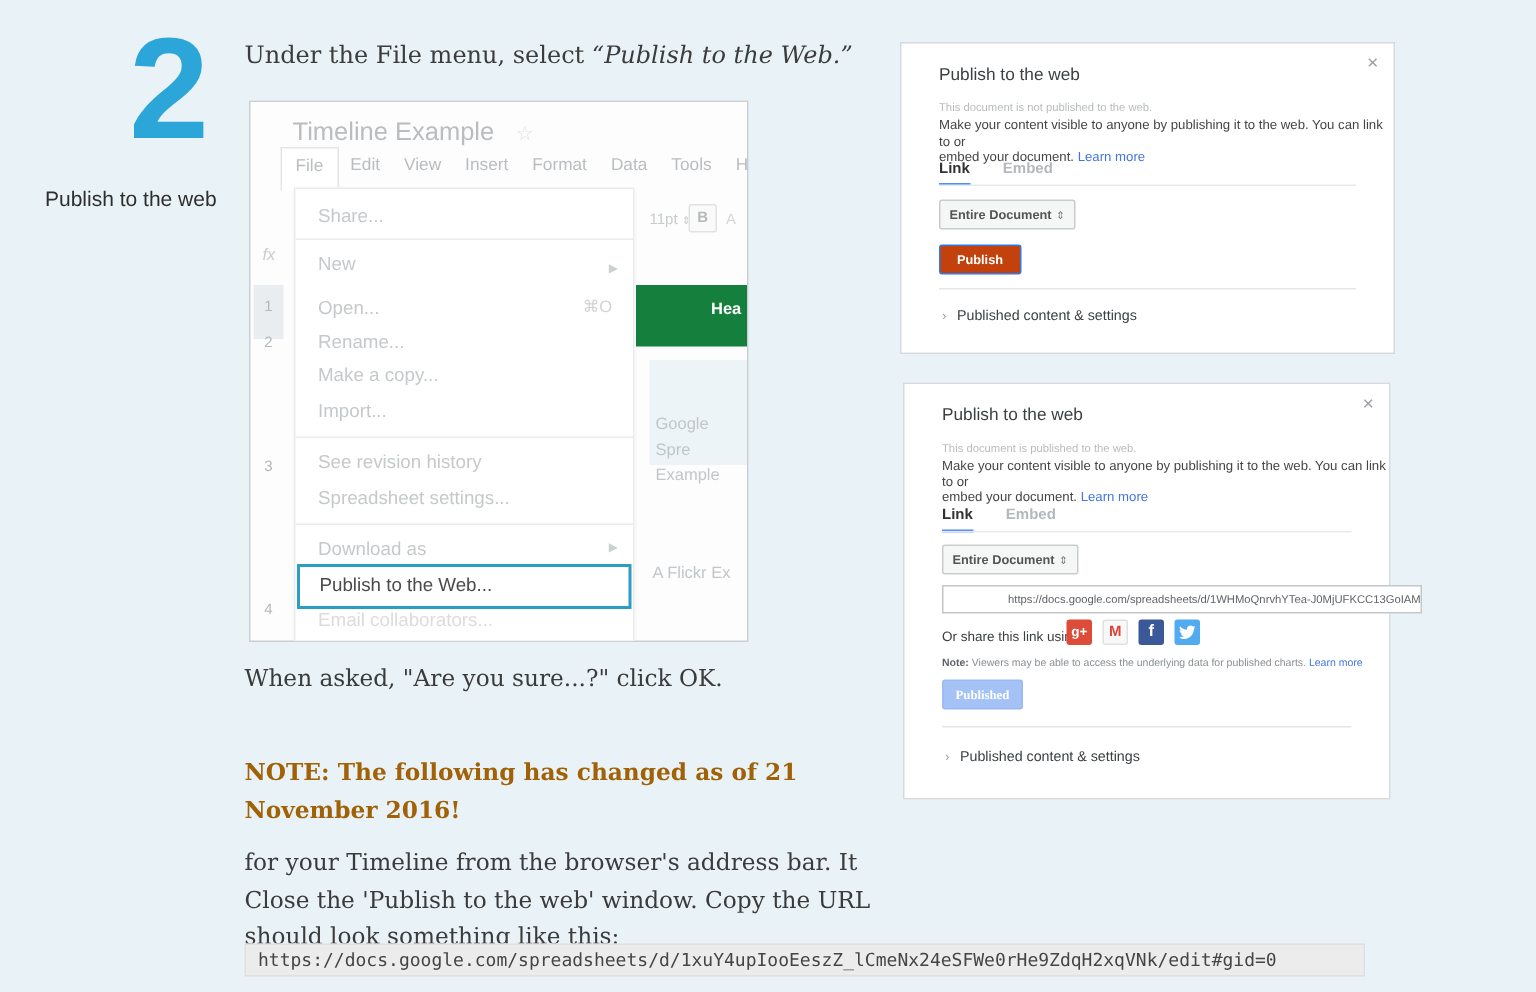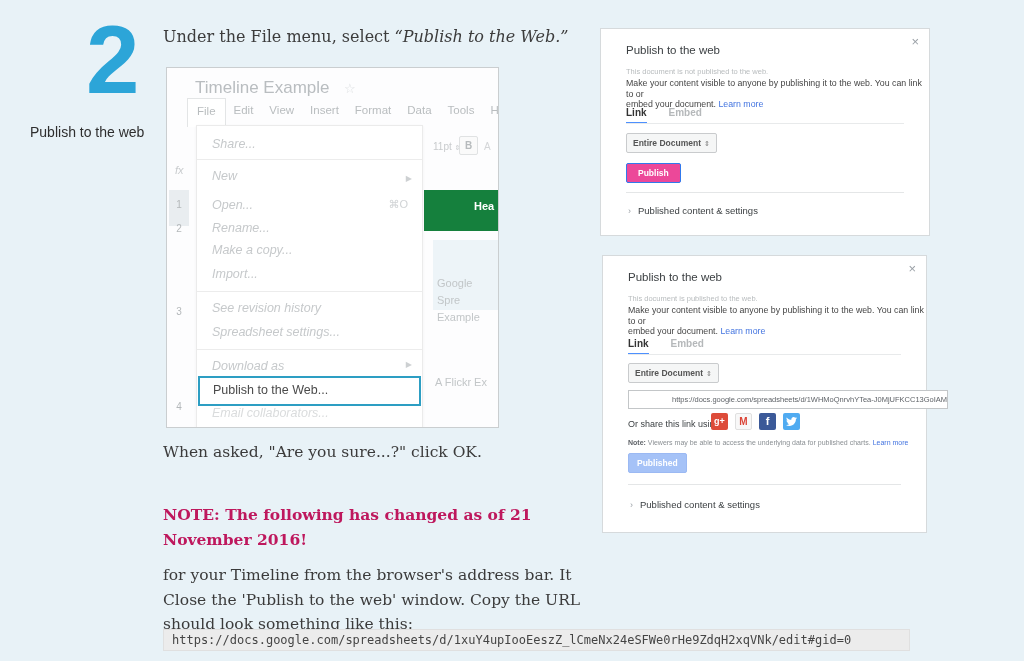--- a/index.html
+++ b/index.html
@@ -36,21 +36,21 @@
   .row1-bg{left:2px;top:122px;width:20px;height:36px;background:#e9edf0;}
   .cell-header{left:257px;top:122px;width:74px;height:41px;background:#15803d;}
   .cell-header span{position:absolute;left:50px;top:10px;color:#fff;font-weight:bold;font-size:11px;white-space:nowrap;}
   .band{left:266px;top:172px;width:65px;height:70px;background:#edf4f8;}
   .cell-a2{left:270px;top:207px;font-size:11px;line-height:17px;color:#c2c6c8;}
   .cell-a3{left:268px;top:308px;font-size:11px;color:#c2c6c8;white-space:nowrap;}
 
   
   .menu-panel{left:29px;top:57px;width:225px;height:302px;background:#fff;border:1px solid #ebebeb;
               box-shadow:0 1px 3px rgba(0,0,0,0.05);}
-  .mi{position:absolute;left:15px;font-size:12.5px;color:#c6c9cb;white-space:nowrap;font-style:italic;}
+  .mi{position:absolute;left:15px;font-size:12.5px;color:#c6c9cb;white-space:nowrap;}
   .mi-dim{color:#dadcdd;}
   .msep{position:absolute;left:0;width:100%;height:1px;background:#ececec;}
   .mshort{position:absolute;right:14px;font-size:11px;color:#d0d3d5;}
   .marrow{position:absolute;right:10px;font-size:8px;color:#cdd0d2;}
   .sel-box{position:absolute;left:1px;top:250px;width:219px;height:26px;border:2px solid #2d9ec3;background:#fff;}
   .sel-box span{position:absolute;left:13px;top:5px;font-size:12.5px;color:#4a4a4a;white-space:nowrap;}
 
   
   .dialog{position:absolute;background:#fff;border:1px solid #d6dadc;font-family:"Liberation Sans",sans-serif;color:#3c4043;}
   .d-close{position:absolute;right:10px;top:5px;font-size:13px;color:#9aa0a6;cursor:default;}
@@ -58,42 +58,42 @@
   .d-status{position:absolute;left:25px;top:38px;font-size:7.5px;color:#b8bcbe;}
   .d-body{position:absolute;left:25px;top:49px;font-size:8.8px;line-height:10.5px;color:#454545;}
   .d-link{color:#4374e0;}
   .d-tabs{position:absolute;left:25px;font-size:10px;font-weight:bold;}
   .tab-active{color:#333;border-bottom:2px solid #4d90fe;padding-bottom:4px;}
   .tab-idle{color:#b5b8ba;margin-left:22px;}
   .d-tabline{position:absolute;left:25px;right:25px;height:1px;background:#e8eaeb;}
   .d-scope{position:absolute;left:25px;padding:4px 6px;border:1px solid #c9cbcd;background:#f5f6f6;border-radius:2px;
            font-size:8.5px;font-weight:bold;color:#555;}
   .d-scope .stp{font-weight:normal;font-size:7px;color:#777;margin-left:3px;}
-  .d-publish{position:absolute;left:25px;padding:4px 11px;background:#ec4899;border:1px solid #3079ed;border-radius:2px;
+  .d-publish{position:absolute;left:25px;padding:4px 11px;background:#c2410c;border:1px solid #3079ed;border-radius:2px;
              color:#fff;font-weight:bold;font-size:8.5px;}
   .d-published{position:absolute;left:25px;padding:4px 8px;background:#a5c2f7;border:1px solid #9bb9f3;border-radius:2px;
-               color:#fff;font-weight:bold;font-size:8.5px;}
+               color:#fff;font-weight:bold;font-size:8.5px;font-family:Liberation Serif, serif;}
   .d-hr{position:absolute;left:25px;right:25px;height:1px;background:#e4e6e7;}
   .d-settings{position:absolute;left:27px;font-size:9.5px;color:#3c4043;}
   .d-settings .chev{color:#9aa0a6;margin-right:7px;font-size:9px;}
   .d-url{position:absolute;left:25px;height:17px;border:1px solid #c3c6c8;background:#fff;font-size:7.5px;color:#5f6368;
          line-height:17px;padding:0 4px;white-space:nowrap;overflow:hidden;}
   .d-share-label{position:absolute;left:25px;font-size:9px;color:#3c4043;}
   .soc{position:absolute;width:17px;height:17px;border-radius:2px;text-align:center;}
   .soc-gplus{background:#dd4b39;color:#fff;font-weight:bold;font-size:9px;line-height:17px;}
   .soc-gmail{background:#f8f8f8;border:1px solid #e0e0e0;width:15px;height:15px;color:#db4437;font-weight:bold;font-size:10px;line-height:15px;}
   .soc-fb{background:#3b5998;color:#fff;font-weight:bold;font-size:11px;line-height:17px;}
   .soc-tw{background:#50abf1;}
   .soc-tw svg{margin-top:3px;}
   .d-note{position:absolute;left:25px;font-size:7px;color:#8a8f93;}
   .d-note b{color:#5f6368;}
 
   
   .para{left:163px;font-size:15.5px;line-height:24.5px;color:#3b3b3b;}
-  .para.bold{font-weight:bold;color:#be185d;}
+  .para.bold{font-weight:bold;color:#a16207;}
   .code{left:163px;top:629px;width:729px;background:#ececec;border:1px solid #e0e0e0;
         font-family:"DejaVu Sans Mono",monospace;font-size:12px;color:#454545;padding:3px 8px;white-space:nowrap;}
 </style>
 </head>
 <body>
 
 <div class="abs step-number">2</div>
 <div class="abs step-label">Publish to the web</div>
 
 <div class="abs intro"><span>Under the File menu, select </span><span class="q">“Publish to the Web.”</span></div>

